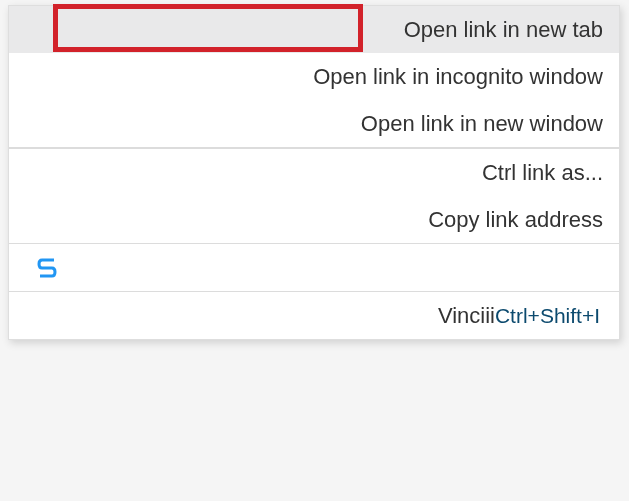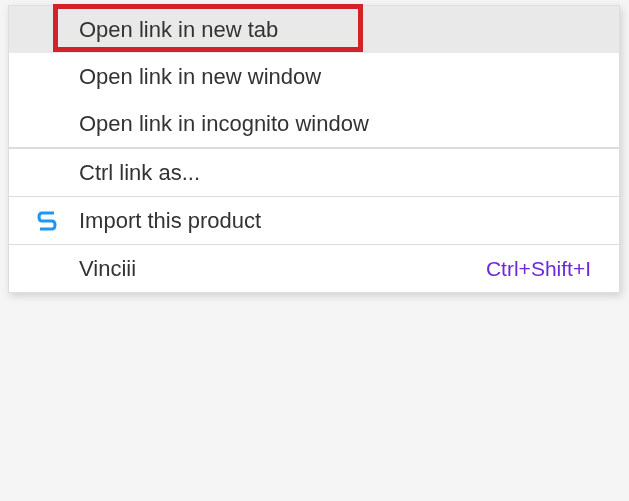--- a/index.html
+++ b/index.html
@@ -22,20 +22,21 @@
     }
     .menu-item {
       height: 47px;
       display: flex;
       align-items: center;
       padding: 0 16px 0 70px;
       position: relative;
       font-size: 22px;
       color: #333;
       cursor: default;
+      text-align: right;
     }
     .menu-item.highlighted {
       background: #e9e9ea;
     }
     .menu-item .icon-slot {
       position: absolute;
       left: 22px;
       top: 50%;
       transform: translateY(-50%);
       width: 32px;
@@ -43,22 +44,22 @@
       display: flex;
       align-items: center;
       justify-content: center;
     }
     .menu-item .label {
       flex: 1;
       white-space: nowrap;
     }
     .menu-item .shortcut {
       font-size: 21px;
-      color: #6d28d9;
-      margin-right: 12px;
+      color: #0c4a6e;
+      margin-right: 3px;
     }
     .divider {
       height: 1px;
       background: #dcdcdc;
       margin: 0;
     }
     .emph-box {
       position: absolute;
       top: 4px;
       left: 53px;
@@ -70,44 +71,46 @@
   </style>
 </head>
 <body>
 
 <div class="context-menu">
 
   <div class="menu-item highlighted">
     <span class="label">Open link in new tab</span>
   </div>
   <div class="menu-item">
-    <span class="label">Open link in new window</span>
+    <span class="label">Open link in incognito window</span>
   </div>
   <div class="menu-item">
-    <span class="label">Open link in incognito window</span>
+    <span class="label">Open link in new window</span>
   </div>
 
   <div class="divider"></div>
 
 
   <div class="divider"></div>
 
   <div class="menu-item">
     <span class="label">Ctrl link as...</span>
   </div>
+  <div class="menu-item">
+    <span class="label">Copy link address</span>
+  </div>
 
   <div class="divider"></div>
 
   <div class="menu-item">
     <span class="icon-slot">
       <svg width="22" height="22" viewBox="0 0 22 22">
         <path d="M18 3 H6 Q3 3 3 7 Q3 11 6 11 H16 Q19 11 19 15 Q19 19 16 19 H4" fill="none" stroke="#2196F3" stroke-width="3" stroke-linecap="butt"></path>
       </svg>
     </span>
-    <span class="label">Import this product</span>
   </div>
 
   <div class="divider"></div>
 
   <div class="menu-item">
     <span class="label">Vinciii</span>
     <span class="shortcut">Ctrl+Shift+I</span>
   </div>
 
 </div>

